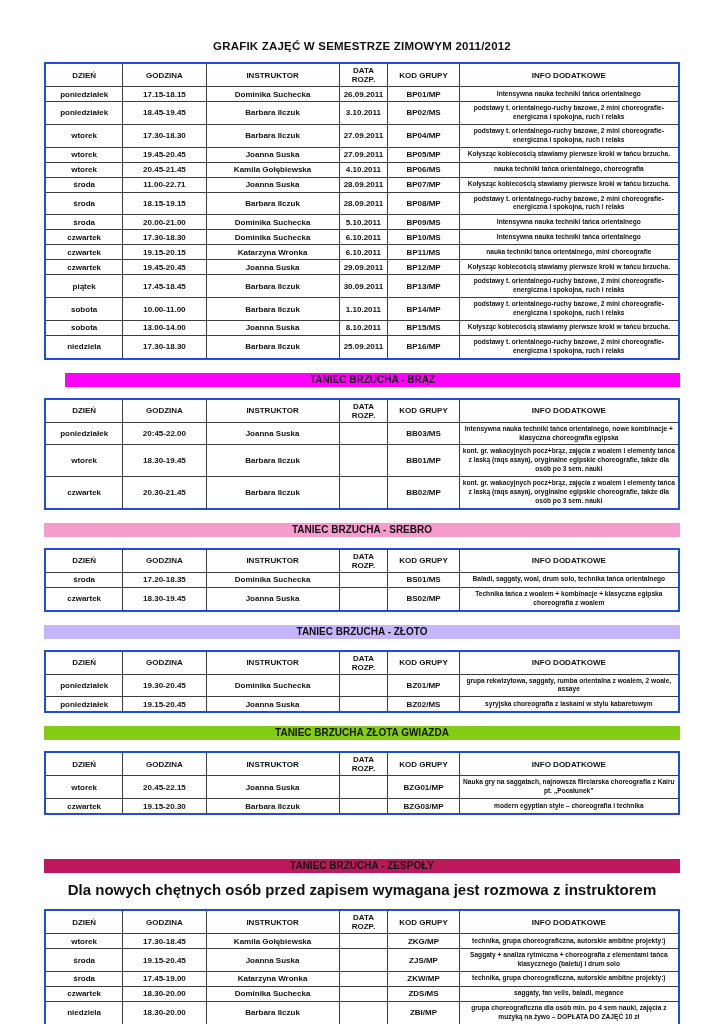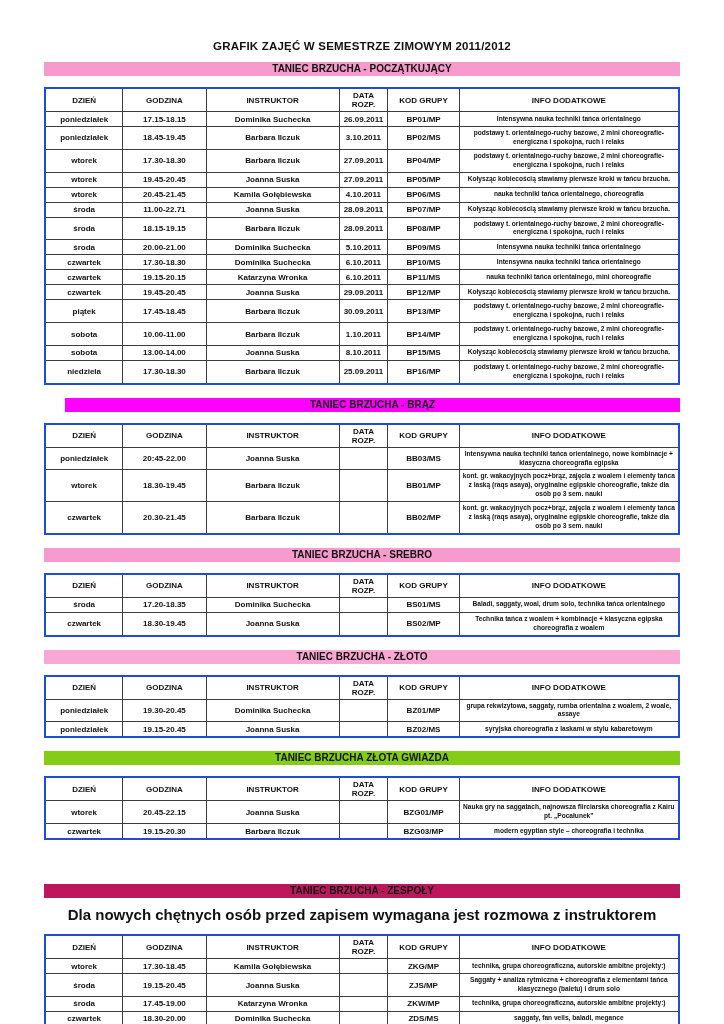--- a/index.html
+++ b/index.html
@@ -53,21 +53,20 @@
   .col-data    { width:7.3%;  }
   .col-kod     { width:11%;   }
   .col-info    { width:35.5%; }
 </style>
 </head>
 <body>
 
 <div class="page">
   <h1 class="doc-title">GRAFIK ZAJĘĆ W SEMESTRZE ZIMOWYM 2011/2012</h1>
   <div id="sections">
-      <div class="banner" style="background: rgb(247, 155, 206);">TANIEC BRZUCHA - POCZĄTKUJĄCY</div>
       <table class="schedule">
         <thead>
           <tr>
             <th class="col-dzien">DZIEŃ</th>
             <th class="col-godzina">GODZINA</th>
             <th class="col-instruktor">INSTRUKTOR</th>
             <th class="col-data">DATA ROZP.</th>
             <th class="col-kod">KOD GRUPY</th>
             <th class="col-info">INFO DODATKOWE</th>
           </tr>
@@ -258,21 +257,21 @@
           <tr>
             <td class="col-dzien">czwartek</td>
             <td class="col-godzina">18.30-19.45</td>
             <td class="col-instruktor">Joanna Suska</td>
             <td class="col-data"></td>
             <td class="col-kod">BS02/MP</td>
             <td class="col-info">Technika tańca z woalem + kombinacje + klasyczna egipska choreografia   z woalem</td>
           </tr>
         </tbody>
       </table>
-      <div class="banner" style="background: #f9a8d4;">TANIEC BRZUCHA - ZŁOTO</div>
+      <div class="banner" style="background: #c4b5fd;">TANIEC BRZUCHA - ZŁOTO</div>
       <table class="schedule">
         <thead>
           <tr>
             <th class="col-dzien">DZIEŃ</th>
             <th class="col-godzina">GODZINA</th>
             <th class="col-instruktor">INSTRUKTOR</th>
             <th class="col-data">DATA ROZP.</th>
             <th class="col-kod">KOD GRUPY</th>
             <th class="col-info">INFO DODATKOWE</th>
           </tr>

